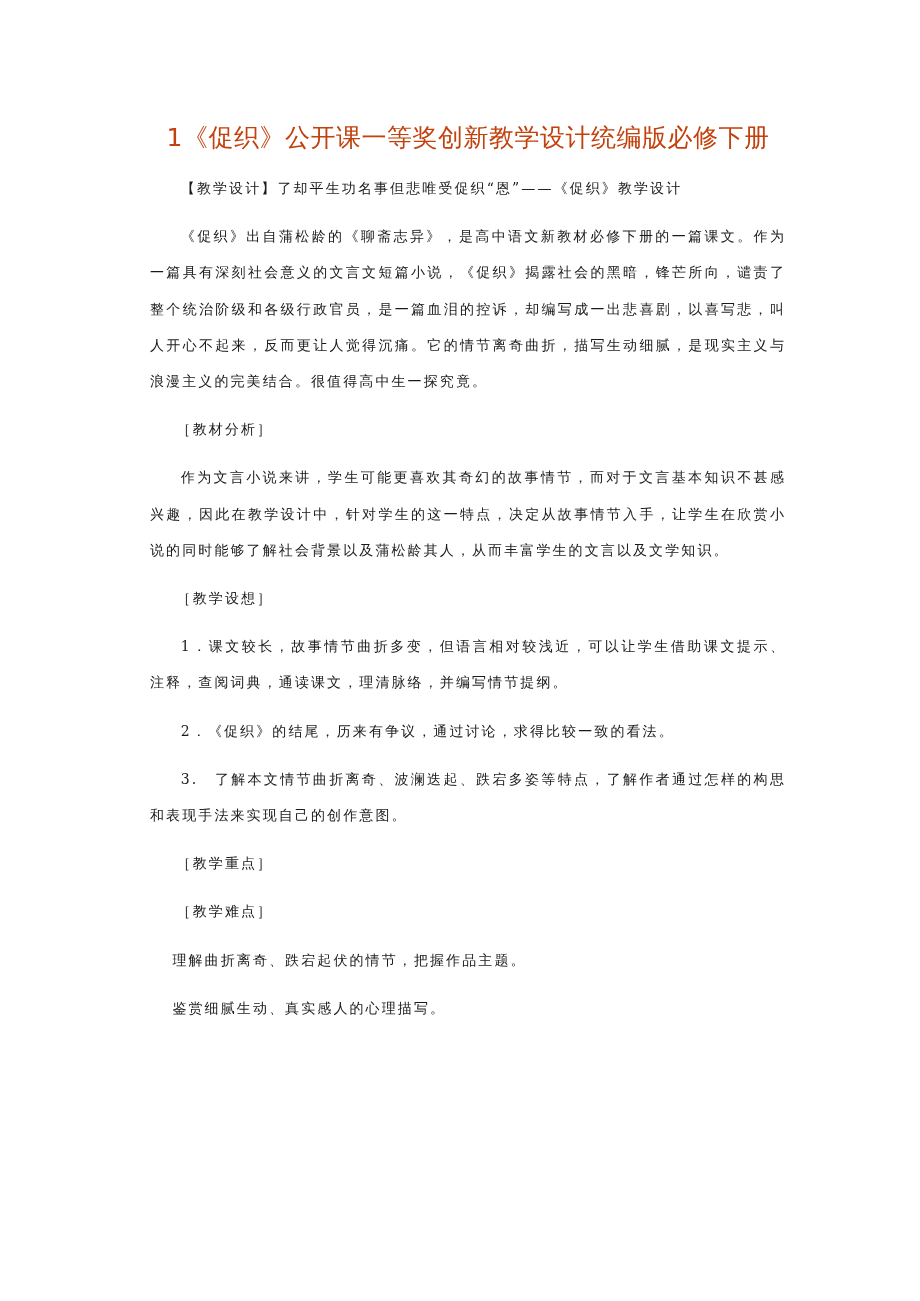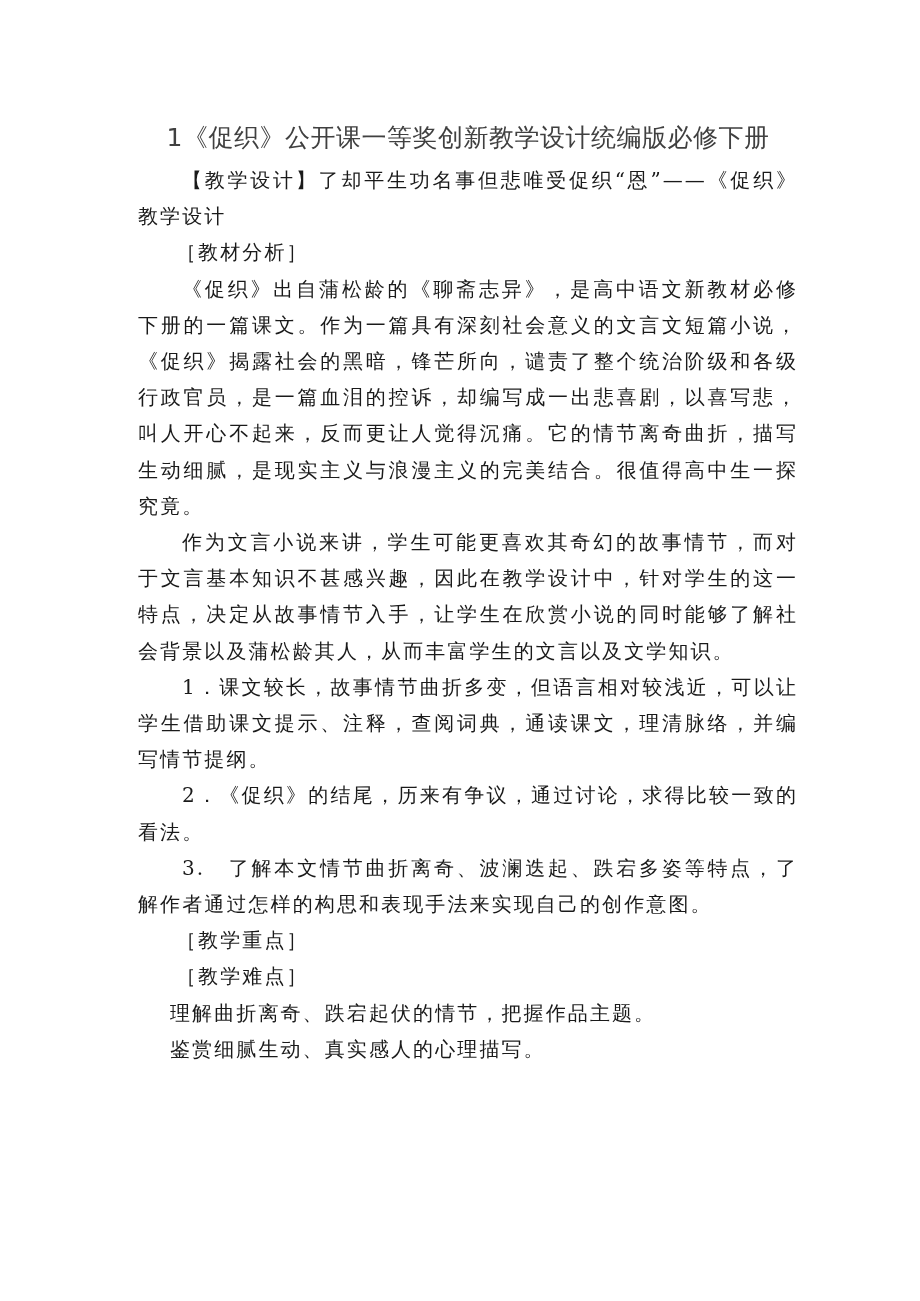--- a/index.html
+++ b/index.html
@@ -5,42 +5,43 @@
     html, body { margin: 0; padding: 0; background: #ffffff; }
     body { width: 920px; height: 1301px; position: relative; overflow: hidden; }
     .page {
       position: absolute; left: 138px; top: 118px; width: 660px;
       font-family: "DejaVu Serif", "Liberation Serif", serif;
       color: #1a1a1a;
     }
     .title {
       font-family: "DejaVu Sans", "Liberation Sans", sans-serif;
       font-size: 25px; line-height: 40px; letter-spacing: 0.5px;
-      text-align: center; margin: 0 0 4px 0; font-weight: normal; color: #404040;
+      text-align: center; margin: 0 0 12px 0; font-weight: normal; color: #c2410c;
       white-space: nowrap;
     }
     .p {
-      font-size: 20px; line-height: 36.2px; letter-spacing: 2.1px;
-      margin: 0; text-align: justify; text-indent: 2.2em; word-break: break-all;
+      font-size: 14px; line-height: 36.2px; letter-spacing: 2.1px;
+      margin: 12px; text-align: justify; text-indent: 2.2em; word-break: break-all;
     }
     .head { text-indent: 1.9em; }
     .noind { text-indent: 1.6em; }
   </style>
 </head>
 <body>
 
 <div class="page">
   <h1 class="title">1《促织》公开课一等奖创新教学设计统编版必修下册</h1>
   <p class="p">【教学设计】了却平生功名事但悲唯受促织“恩”——《促织》教学设计</p>
 
+  <p class="p">《促织》出自蒲松龄的《聊斋志异》，是高中语文新教材必修下册的一篇课文。作为一篇具有深刻社会意义的文言文短篇小说，《促织》揭露社会的黑暗，锋芒所向，谴责了整个统治阶级和各级行政官员，是一篇血泪的控诉，却编写成一出悲喜剧，以喜写悲，叫人开心不起来，反而更让人觉得沉痛。它的情节离奇曲折，描写生动细腻，是现实主义与浪漫主义的完美结合。很值得高中生一探究竟。</p>
   <p class="p head">［教材分析］</p>
-  <p class="p">《促织》出自蒲松龄的《聊斋志异》，是高中语文新教材必修下册的一篇课文。作为一篇具有深刻社会意义的文言文短篇小说，《促织》揭露社会的黑暗，锋芒所向，谴责了整个统治阶级和各级行政官员，是一篇血泪的控诉，却编写成一出悲喜剧，以喜写悲，叫人开心不起来，反而更让人觉得沉痛。它的情节离奇曲折，描写生动细腻，是现实主义与浪漫主义的完美结合。很值得高中生一探究竟。</p>
 
   <p class="p">作为文言小说来讲，学生可能更喜欢其奇幻的故事情节，而对于文言基本知识不甚感兴趣，因此在教学设计中，针对学生的这一特点，决定从故事情节入手，让学生在欣赏小说的同时能够了解社会背景以及蒲松龄其人，从而丰富学生的文言以及文学知识。</p>
 
+  <p class="p head">［教学设想］</p>
   <p class="p">1．课文较长，故事情节曲折多变，但语言相对较浅近，可以让学生借助课文提示、注释，查阅词典，通读课文，理清脉络，并编写情节提纲。</p>
   <p class="p">2．《促织》的结尾，历来有争议，通过讨论，求得比较一致的看法。</p>
 
   <p class="p">3.　了解本文情节曲折离奇、波澜迭起、跌宕多姿等特点，了解作者通过怎样的构思和表现手法来实现自己的创作意图。</p>
 
   <p class="p head">［教学重点］</p>
   <p class="p head">［教学难点］</p>
 
   <p class="p noind">理解曲折离奇、跌宕起伏的情节，把握作品主题。</p>
   <p class="p noind">鉴赏细腻生动、真实感人的心理描写。</p>

